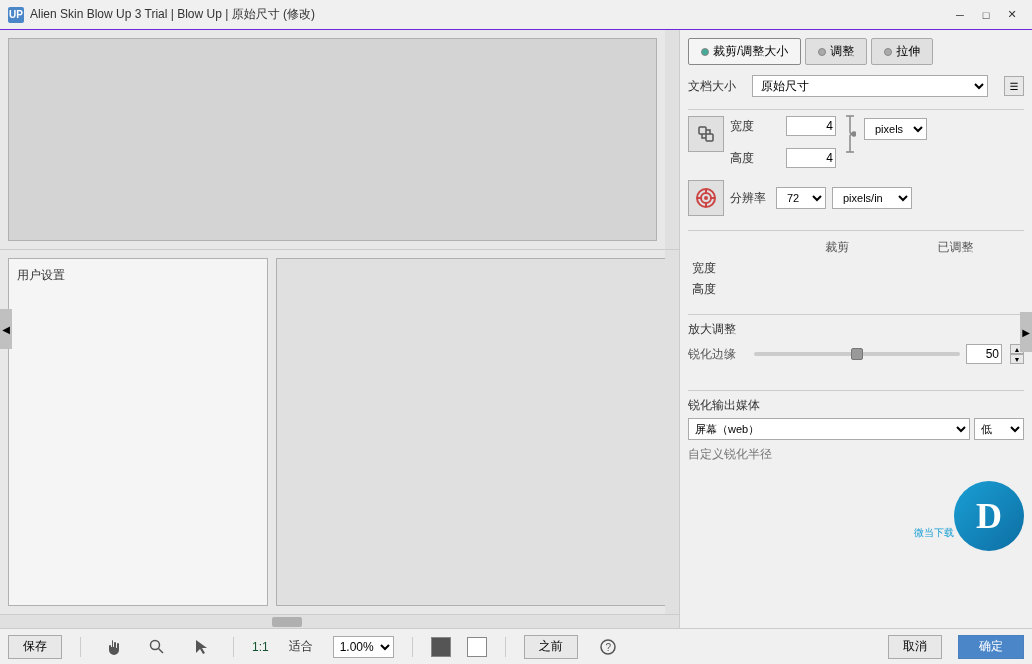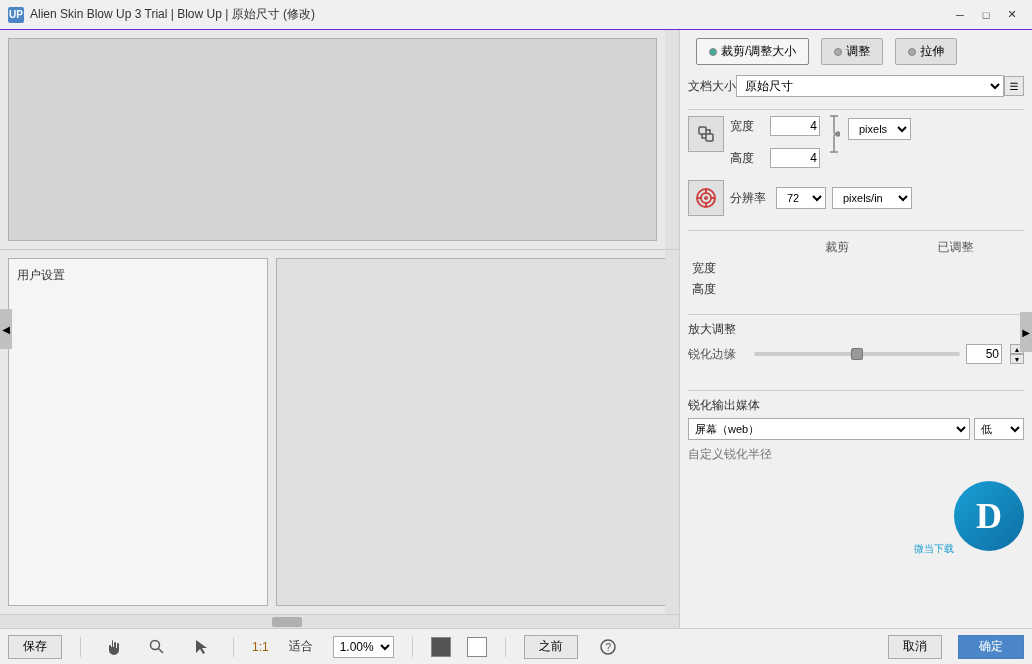--- a/index.html
+++ b/index.html
@@ -218,21 +218,20 @@
     .tab-btn {
       padding: 4px 12px;
       border: 1px solid #aaa;
       background: #e0e0e0;
       cursor: pointer;
       font-size: 12px;
       border-radius: 2px;
       display: flex;
       align-items: center;
       gap: 4px;
-      margin-left: 8px;
     }
     .tab-btn.active {
       background: #f5f5f5;
       border-color: #888;
     }
     .tab-radio {
       width: 8px;
       height: 8px;
       border-radius: 50%;
       border: 1px solid #888;
@@ -243,21 +242,21 @@
 
     
     .section {
       margin-bottom: 10px;
     }
 
     .form-row {
       display: flex;
       align-items: center;
       margin-bottom: 6px;
-      gap: 0;
+      gap: 16px;
     }
 
     .form-label {
       font-size: 12px;
       color: #333;
       min-width: 40px;
     }
 
     .form-select {
       flex: 1;
@@ -563,21 +562,21 @@
       justify-content: center;
     }
     .wm-d {
       font-size: 36px;
       font-weight: bold;
       color: white;
       font-family: serif;
     }
     .wm-text1 {
       position: absolute;
-      bottom: 0;
+      bottom: 16px;
       left: 0;
       font-size: 10px;
       color: #1a9fd4;
       white-space: nowrap;
     }
   </style>
 </head>
 <body>
 
 <div class="title-bar">
@@ -802,21 +801,21 @@
   </button>
 
   <button class="toolbar-icon-btn" title="选择工具">
     <svg width="14" height="16" viewBox="0 0 14 16" fill="#555">
       <polygon points="2,1 2,14 6,10 9,15 11,14 8,9 13,9"></polygon>
     </svg>
   </button>
 
   <div class="toolbar-sep"></div>
 
-  <span style="font-size:12px;color:#a16207;">1:1</span>
+  <span style="font-size:12px;color:#14532d;">1:1</span>
   <span style="font-size:12px;color:#333;padding:0 4px;">适合</span>
 
   <div class="zoom-dropdown">
     <select class="zoom-select">
       <option>1.00%</option>
     </select>
   </div>
 
   <div class="toolbar-sep"></div>
 

